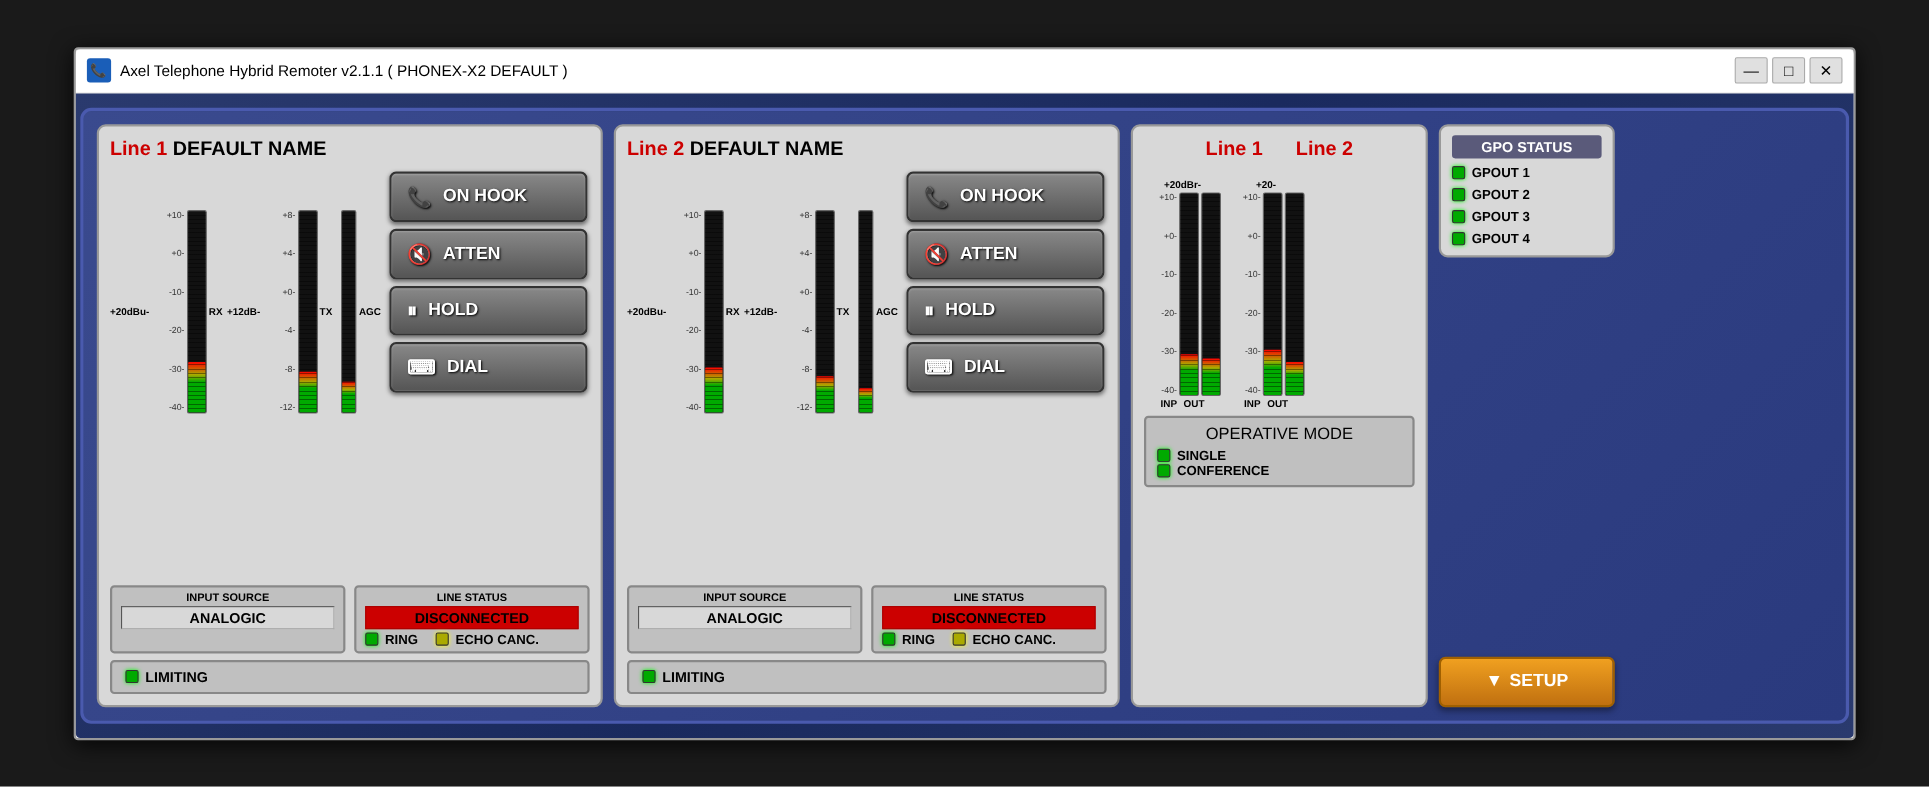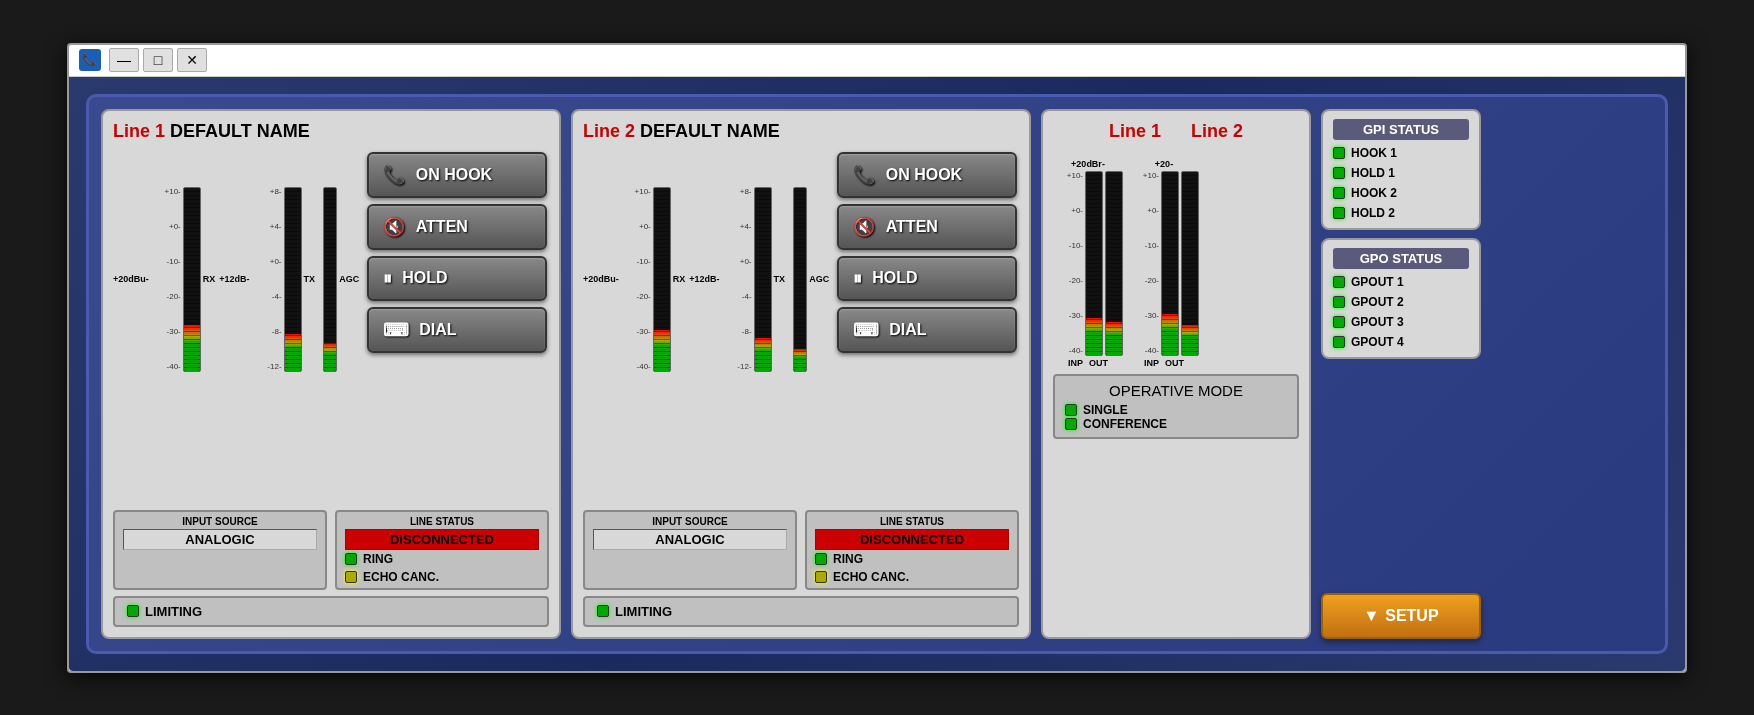--- a/index.html
+++ b/index.html
@@ -72,21 +72,21 @@
       align-items: center;
       justify-content: center;
       font-size: 14px;
       border-radius: 2px;
     }
 
     
     .main-content {
       flex: 1;
       background: linear-gradient(135deg, #2a3a6e 0%, #1a2a5e 50%, #2a3a6e 100%);
-      padding: 17px;
+      padding: 4px;
       border-radius: 0 0 4px 4px;
       display: flex;
       align-items: center;
       justify-content: center;
     }
 
     .inner-panel {
       background: linear-gradient(135deg, #3a4a8e 0%, #2a3a7e 100%);
       border: 3px solid #4a5aae;
       border-radius: 10px;
@@ -257,22 +257,22 @@
       font-weight: bold;
       color: #000000;
       background: #cc0000;
       border: 1px solid #aa0000;
       padding: 2px 6px;
       margin-top: 2px;
     }
 
     .ring-echo-area {
       display: flex;
-      flex-direction: column;
-      gap: 4px;
+      flex-direction: row;
+      gap: 16px;
       margin-top: 2px;
     }
 
     .indicator-row {
       display: flex;
       align-items: center;
       gap: 6px;
       font-size: 12px;
       font-weight: bold;
     }
@@ -430,20 +430,21 @@
       width: 30px;
     }
   </style>
 </head>
 <body>
 
 <div class="window">
 
   <div class="title-bar">
     <div class="title-bar-icon">📞</div>
+    <span class="title-bar-text">Axel Telephone Hybrid Remoter v2.1.1 ( PHONEX-X2 DEFAULT )</span>
     <div class="title-bar-controls">
       <button class="tb-btn">—</button>
       <button class="tb-btn">□</button>
       <button class="tb-btn close">✕</button>
     </div>
   </div>
 
   <div class="main-content">
     <div class="inner-panel">
 
@@ -732,39 +733,20 @@
           </div>
           <div class="indicator-row">
             <div class="led led-green"></div>
             <span>CONFERENCE</span>
           </div>
         </div>
       </div>
 
       <div style="display:flex; flex-direction:column; gap:8px; flex-shrink:0;">
 
-        <div class="status-panel">
-          <div class="status-panel-title">GPI STATUS</div>
-          <div class="status-item">
-            <div class="led led-green"></div>
-            <span>HOOK  1</span>
-          </div>
-          <div class="status-item">
-            <div class="led led-green"></div>
-            <span>HOLD  1</span>
-          </div>
-          <div class="status-item">
-            <div class="led led-green"></div>
-            <span>HOOK  2</span>
-          </div>
-          <div class="status-item">
-            <div class="led led-green"></div>
-            <span>HOLD  2</span>
-          </div>
-        </div>
 
         <div class="status-panel">
           <div class="status-panel-title">GPO STATUS</div>
           <div class="status-item">
             <div class="led led-green"></div>
             <span>GPOUT 1</span>
           </div>
           <div class="status-item">
             <div class="led led-green"></div>
             <span>GPOUT 2</span>

